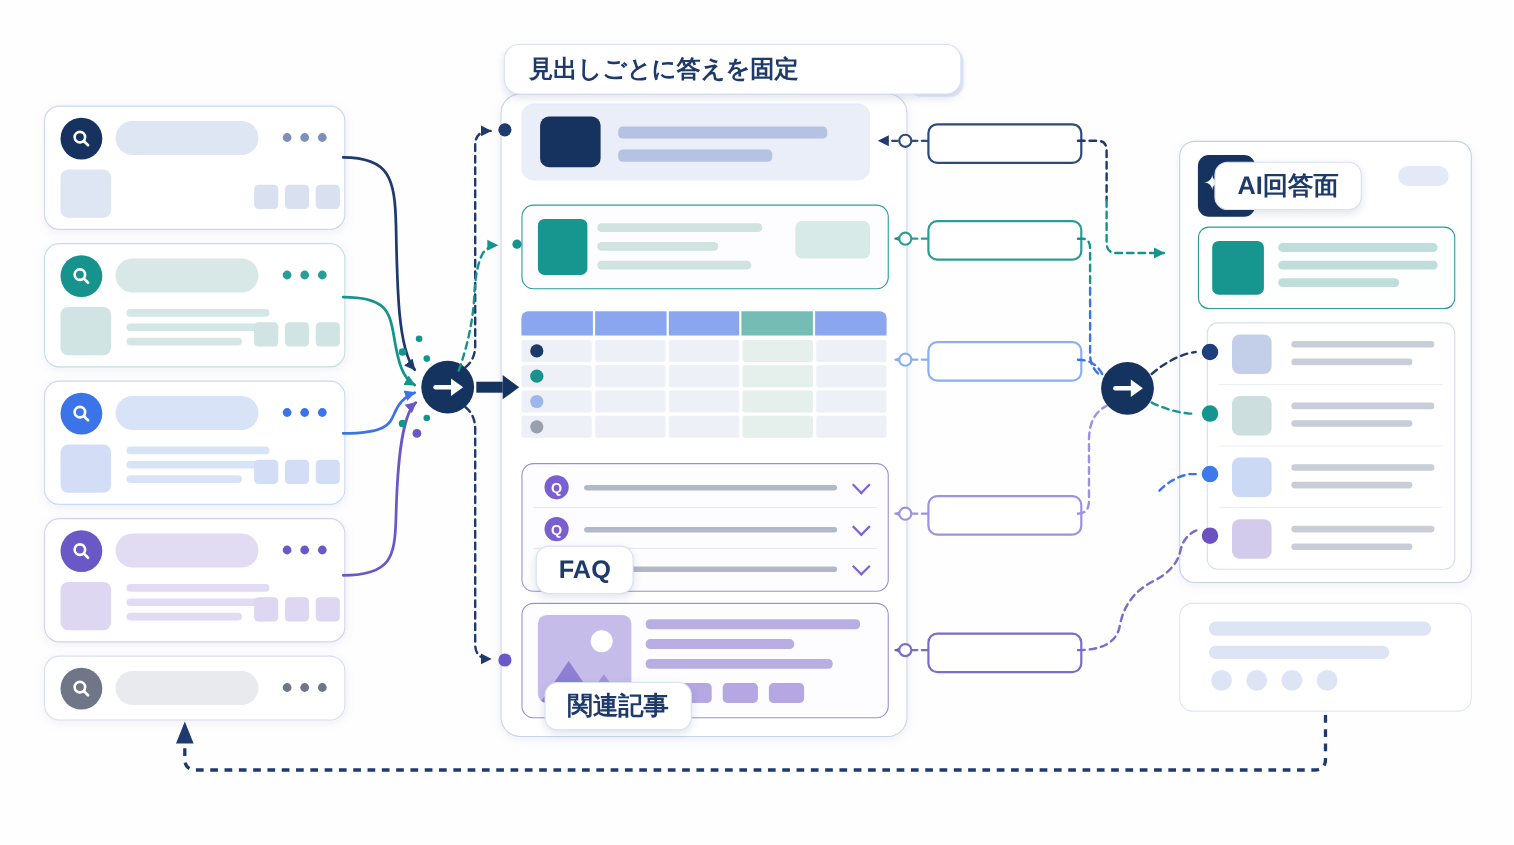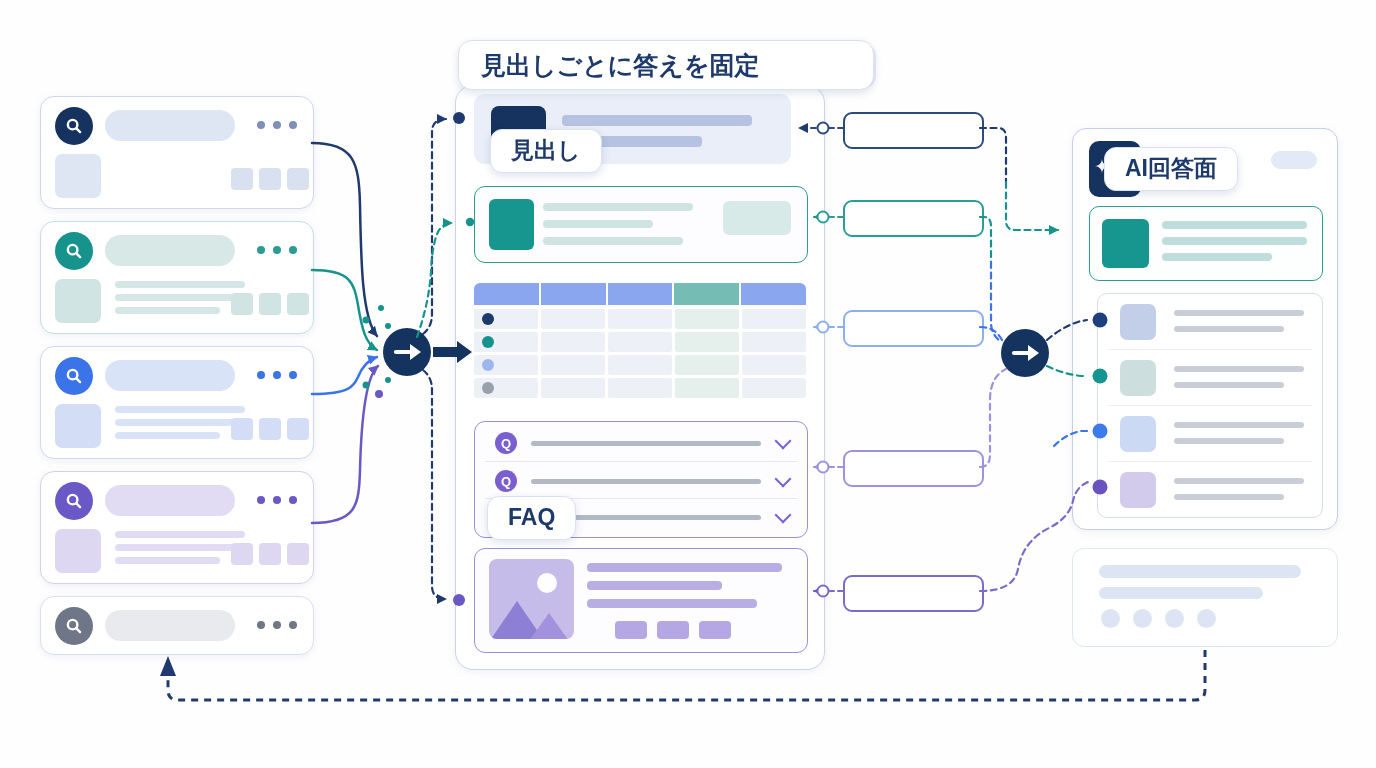--- a/index.html
+++ b/index.html
@@ -14,21 +14,21 @@
   .lc .pill{position:absolute;left:64px;top:13px;width:130px;height:31px;border-radius:16px;}
   .lc .dots{position:absolute;right:16px;top:24px;display:flex;gap:8px;}
   .dots i{width:8px;height:8px;border-radius:50%;display:block;}
   .lc .thumb{position:absolute;left:14px;top:57px;width:46px;height:44px;border-radius:7px;}
   .ln{position:absolute;height:7px;border-radius:4px;}
   .sq{position:absolute;top:71px;width:22px;height:22px;border-radius:4px;}
   
   .chip{position:absolute;z-index:6;background:#fff;border:1.5px solid #d9e1f2;border-radius:12px;
         padding:7px 20px;color:#1d3a6b;font-weight:bold;font-size:23px;white-space:nowrap;
         box-shadow:0 3px 8px rgba(30,58,110,.14);line-height:1.2;}
-  .banner{font-size:25px;padding:9px 22px;border-radius:14px;}
+  .banner{font-size:22px;padding:9px 22px;border-radius:14px;}
   
   .mid{left:455px;top:85px;width:368px;height:583px;border:1.5px solid #c9d5ec;border-radius:18px;z-index:1;}
   .sec{position:absolute;left:18px;width:332px;border-radius:11px;background:#fdfdff;}
   
   .th{position:absolute;display:flex;gap:2px;left:0;top:0;width:100%;height:22px;}
   .th i{flex:1;background:#8aa6ef;display:block;}
   .th i:first-child{border-radius:6px 0 0 0;}
   .th i:last-child{border-radius:0 6px 0 0;}
   .th i.tc{background:#74bcb4;}
   .trow{position:absolute;display:flex;gap:3px;left:0;width:100%;height:20px;}
@@ -409,17 +409,17 @@
       <polygon points="1039,353 1028,345 1028,361" fill="#fff"></polygon>
     </g>
 
     <g>
       <path d="M1205,650 L1205,690 Q1205,700 1195,700 L178,700 Q168,700 168,690 L168,673" fill="none" stroke="#1e3a6e" stroke-width="3" stroke-dasharray="7 6"></path>
       <polygon points="168,656 160,676 176,676" fill="#1e3a6e"></polygon>
     </g>
   </svg>
 
   <div class="chip banner" style="left:458px;top:40px;width:370px;">見出しごとに答えを固定</div>
-  <div class="chip" style="left:490px;top:129px;">見出し</div>
   <div class="chip" style="left:487px;top:496px;">FAQ</div>
+  <div class="chip" style="left:495px;top:620px;">関連記事</div>
   <div class="chip" style="left:1104px;top:147px;">AI回答面</div>
 
 </div>
 
 </body></html>

